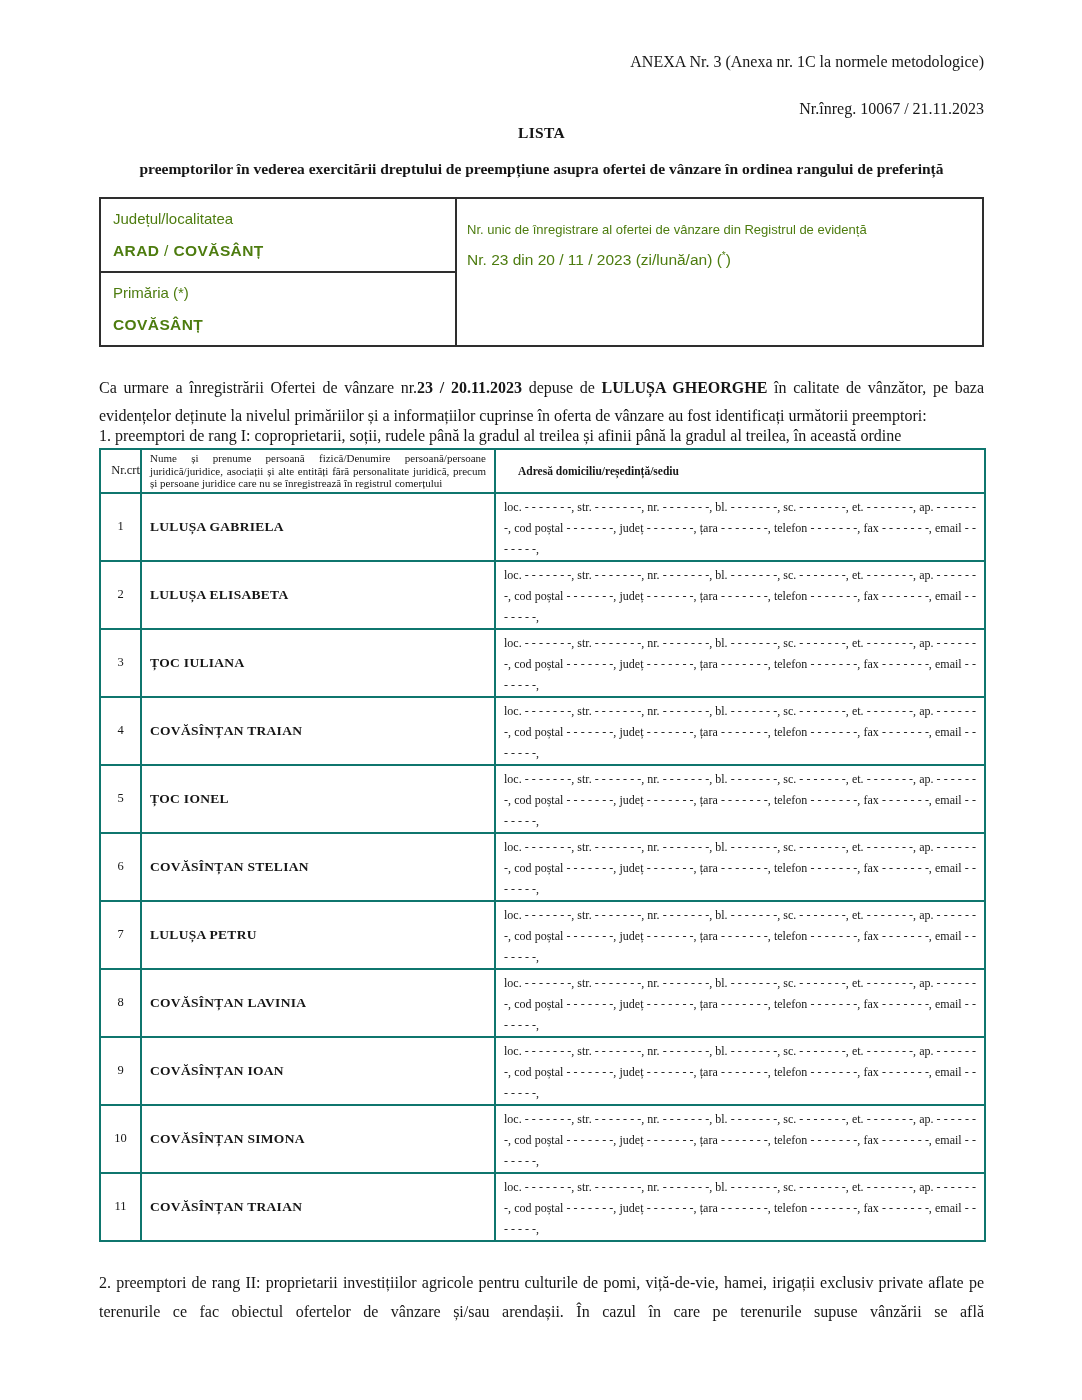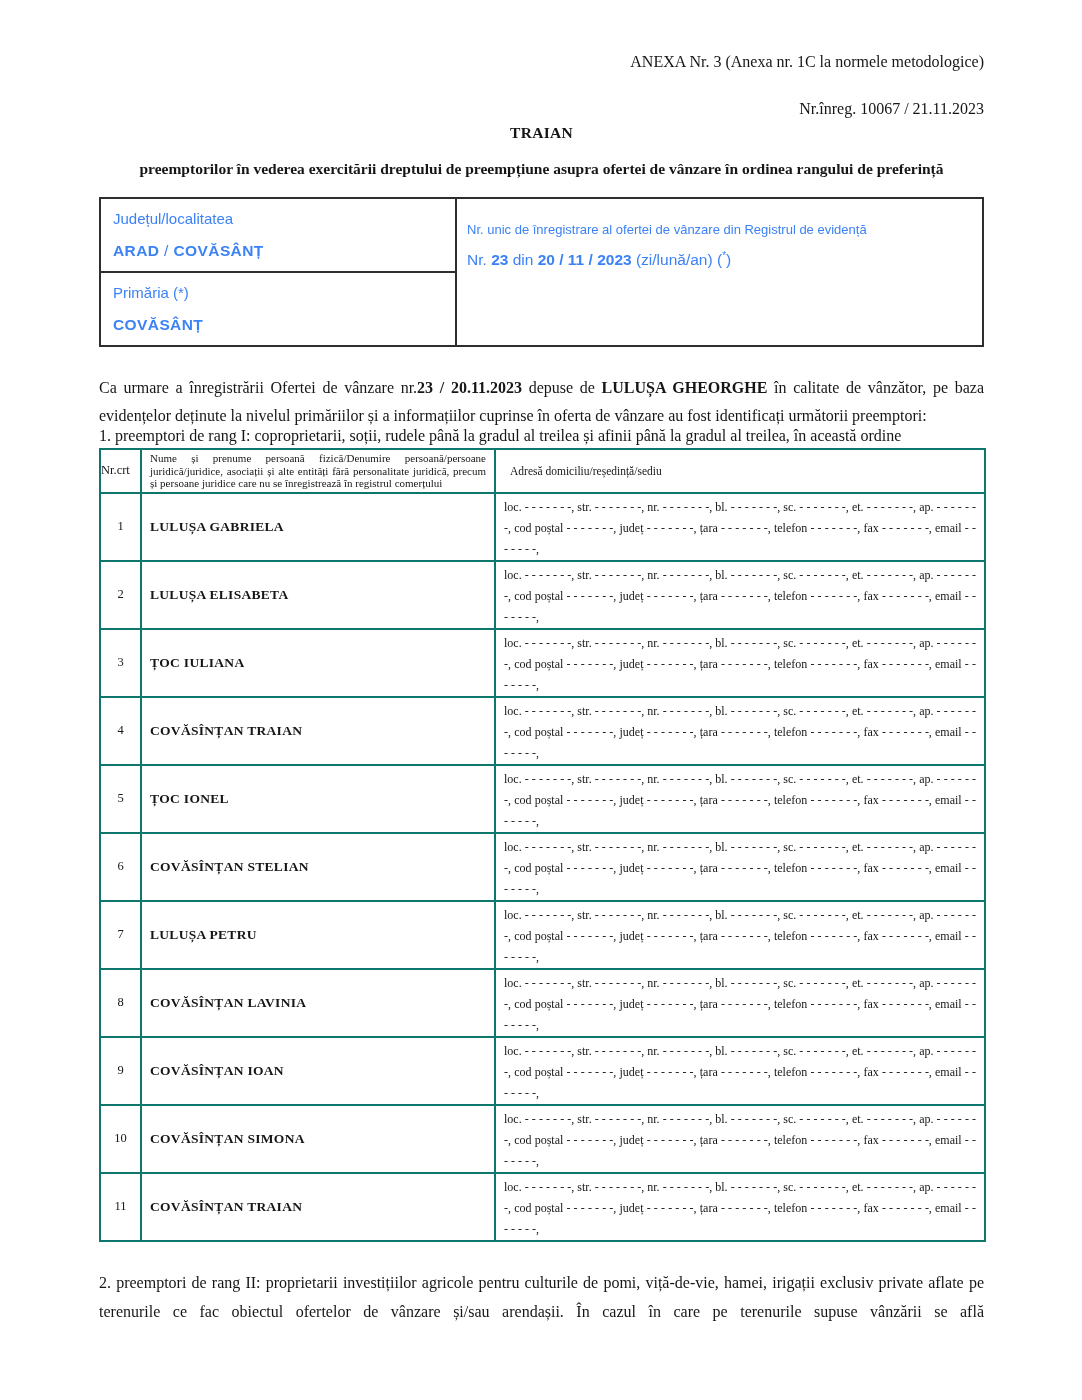--- a/index.html
+++ b/index.html
@@ -22,75 +22,75 @@
   .annex-line { text-align:right; font-size:16px; line-height:20px; }
   .reg-line   { text-align:right; font-size:16px; line-height:20px; margin-top:27px; }
   .doc-title  { text-align:center; font-weight:bold; font-size:15.5px; line-height:19px; margin-top:4px; letter-spacing:.3px; }
   .doc-subtitle { text-align:center; font-weight:bold; font-size:15.5px; line-height:28px; margin-top:13px; }
 
   
   .info-table {
     width:885px; margin-top:14px;
     border-collapse:collapse; table-layout:fixed;
     font-family:"Liberation Sans","DejaVu Sans",sans-serif;
-    color:#3b82f6;
+    color:#4d7c0f;
   }
   .info-table td { border:2px solid #2e2e2e; vertical-align:top; }
   .it-left  { width:356px; padding:10px 12px; }
   .it-label { font-size:15px; line-height:20px; }
   .it-value { font-size:15.5px; line-height:20px; margin-top:12px; letter-spacing:.4px; }
   .it-value b { font-weight:bold; }
   .it-sep { font-weight:normal; }
   .it-right { padding:16px 10px 0 10px; }
   .it-reg-text { font-size:13px; line-height:30px; text-align:justify; }
   .it-reg-nr   { font-size:15.5px; line-height:30px; white-space:nowrap; }
-  .it-reg-nr b { font-weight:bold; }
+  .it-reg-nr b { font-weight:normal; }
   sup { font-size:10px; line-height:0; vertical-align:super; }
 
   
   .para {
     font-size:16px; line-height:28px; text-align:justify;
     margin-top:27px;
   }
   .para b { font-weight:bold; }
   .rank-line { font-size:16px; line-height:19px; margin-top:-4px; }
 
   
   .main-table {
     width:885px; margin-top:3px;
     border-collapse:collapse; table-layout:fixed;
   }
   .main-table th, .main-table td { border:2px solid #0f766e; }
   col.w-nr   { width:41px; }
   col.w-name { width:354px; }
   col.w-addr { width:490px; }
   .main-table thead tr { height:40px; }
-  .h-nr   { font-size:12.5px; font-weight:normal; text-align:left; vertical-align:middle; }
+  .h-nr   { font-size:12.5px; font-weight:normal; text-align:right; vertical-align:middle; }
   .h-name { font-size:11px;  font-weight:normal; text-align:justify; line-height:12.5px; padding:2px 8px; vertical-align:middle; }
-  .h-addr { font-size:11.5px; font-weight:normal; text-align:left; padding:0 14px; vertical-align:middle;border-radius:10px; }
+  .h-addr { font-size:11.5px; font-weight:bold; text-align:left; padding:0 22px; vertical-align:middle;border-radius:10px; }
   .main-table tbody tr { height:66px; }
   .c-nr   { font-size:12.5px; text-align:center; vertical-align:middle; }
   .c-name { font-size:13.5px; font-weight:bold; padding:0 8px; vertical-align:middle; letter-spacing:.3px; }
   .c-addr { font-size:12px; line-height:21px; text-align:justify; padding:3px 8px 0 8px; vertical-align:top; }
 
   
   .para-bottom {
     font-size:16px; line-height:29px;
     text-align:justify; text-align-last:justify;
     margin-top:26px;
   }
 </style>
 </head>
 <body>
 
 <div class="page">
 
   <div class="annex-line">ANEXA Nr. 3 (Anexa nr. 1C la normele metodologice)</div>
   <div class="reg-line">Nr.înreg. 10067 / 21.11.2023</div>
-  <div class="doc-title">TRAIAN</div>
+  <div class="doc-title">LISTA</div>
   <div class="doc-subtitle">preemptorilor în vederea exercitării dreptului de preempțiune asupra ofertei de vânzare în ordinea rangului de preferință</div>
 
   <table class="info-table">
     <tbody>
       <tr>
         <td class="it-left">
           <div class="it-label">Județul/localitatea</div>
           <div class="it-value"><b>ARAD</b><span class="it-sep"> / </span><b>COVĂSÂNȚ</b></div>
         </td>
         <td class="it-right" rowspan="2">

